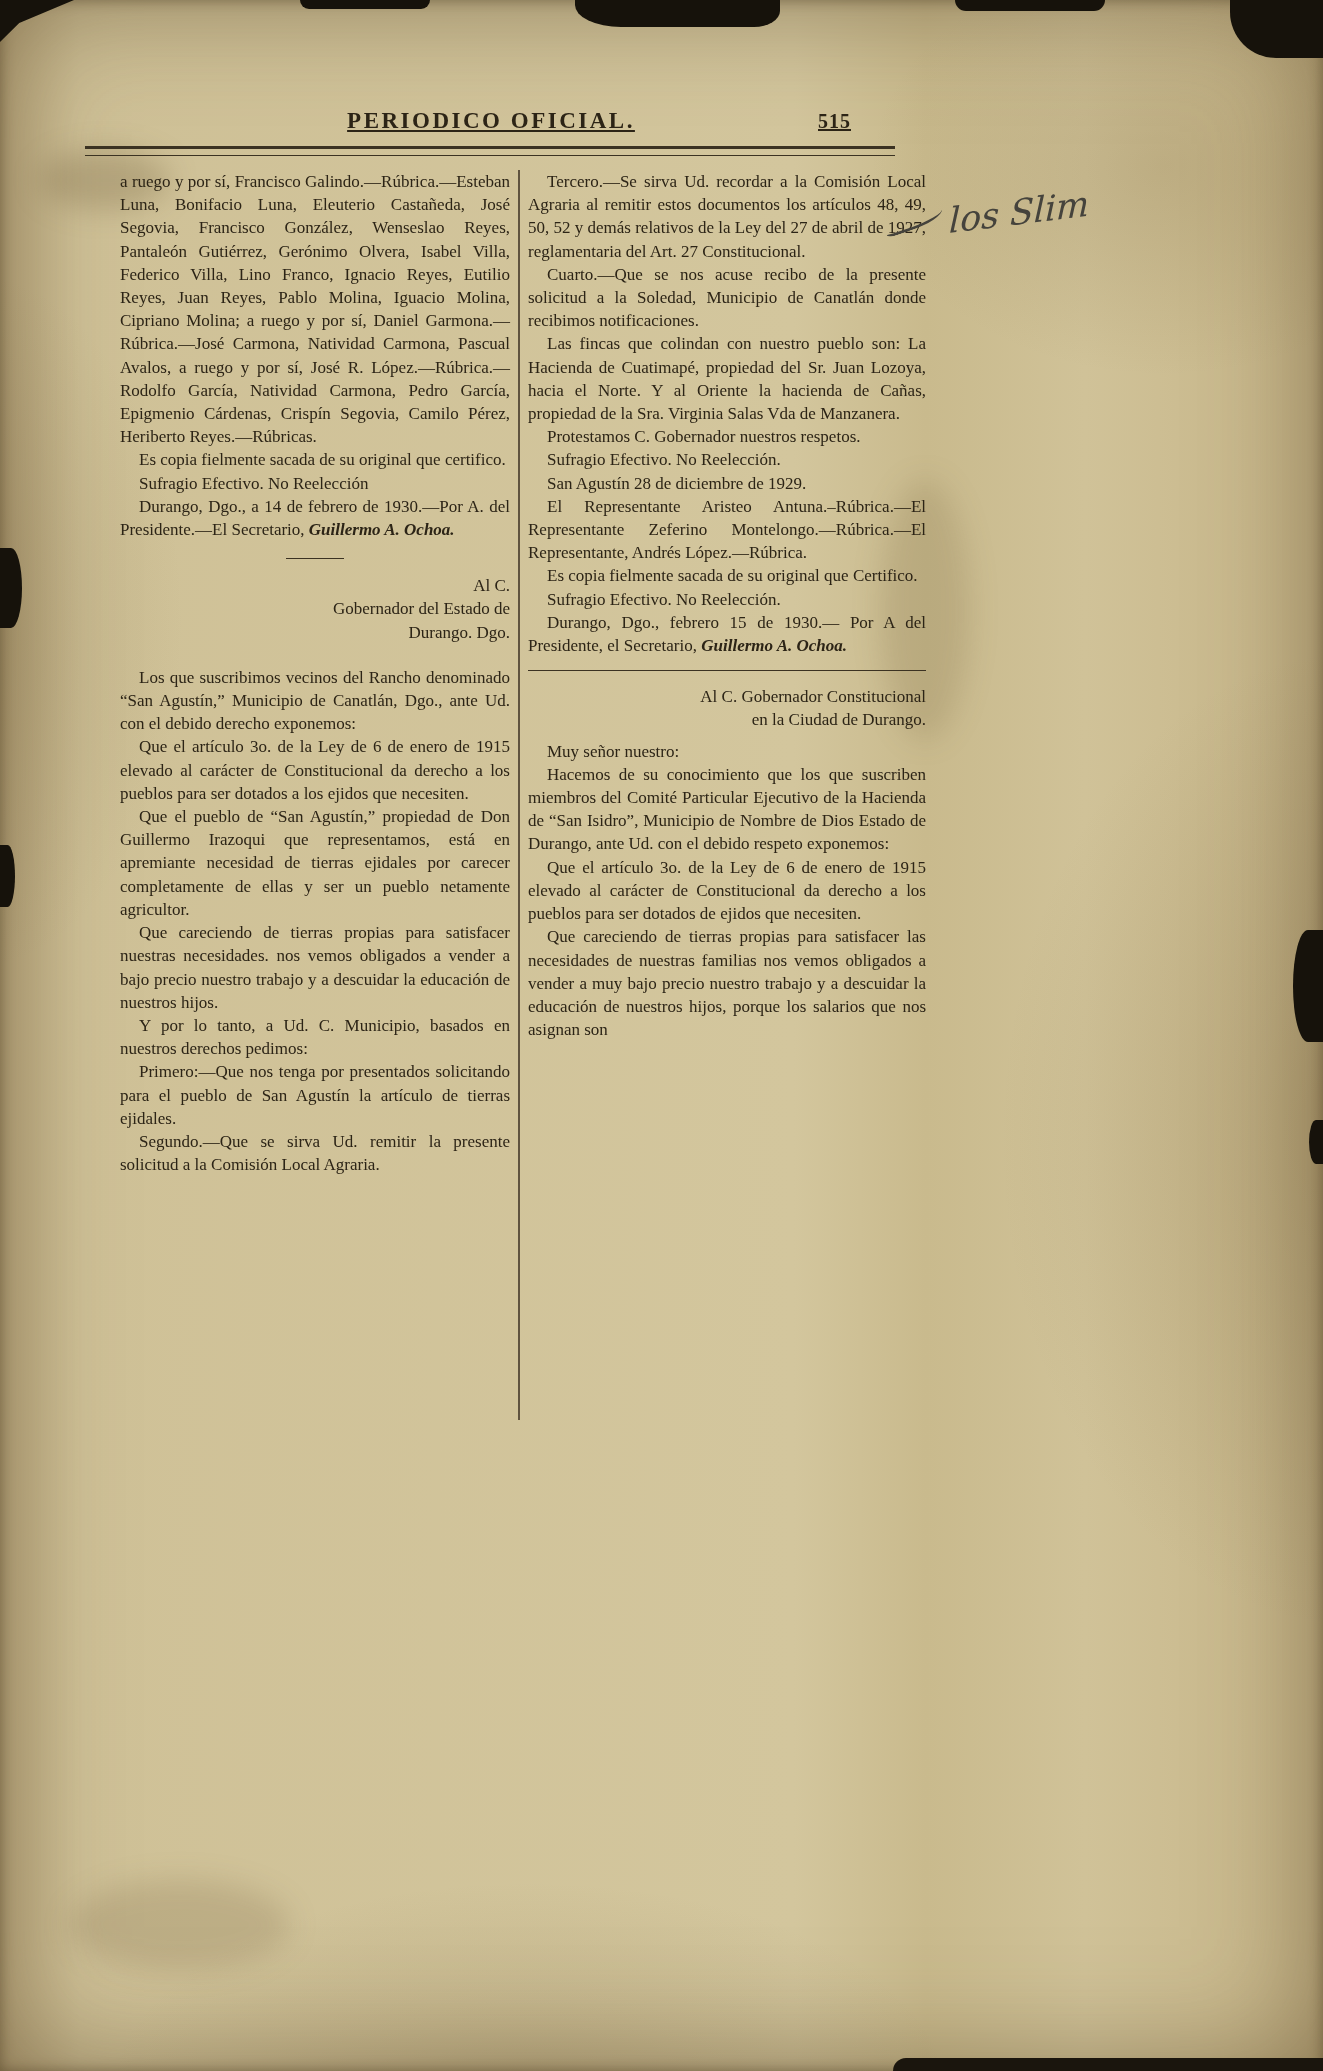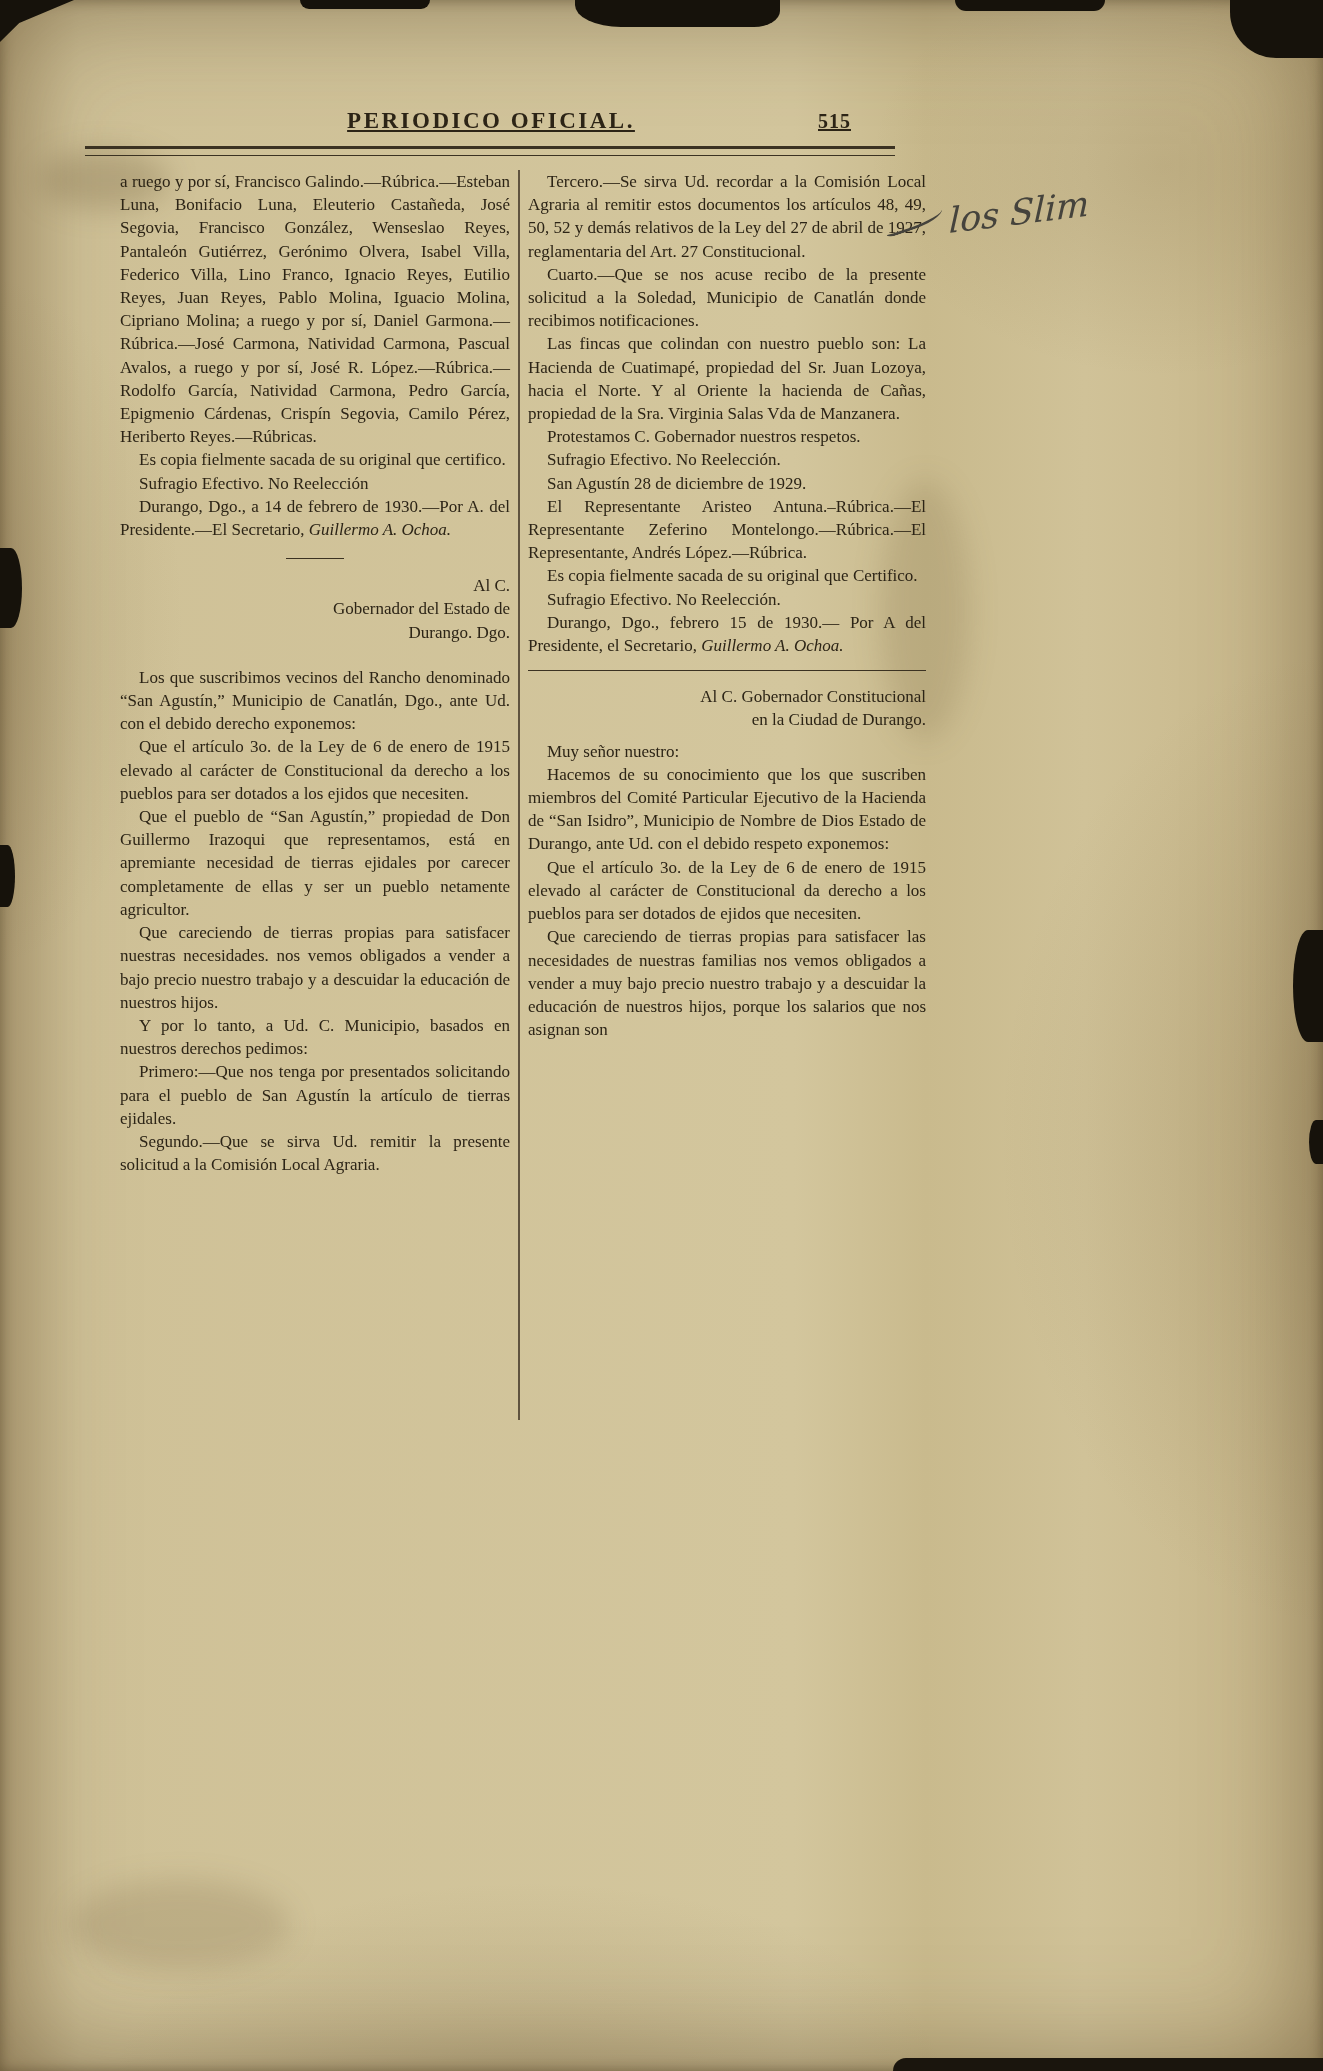--- a/index.html
+++ b/index.html
@@ -61,21 +61,21 @@
   .vline { position:absolute; left:8px; top:0; width:1.5px; height:1250px; background:rgba(56,46,32,.75); }
   .content p { margin:0; text-align:justify; }
   .p { text-indent:19px; }
   .sig { text-indent:0; }
   .mt8 { margin-top:9px; }
   .mt14 { margin-top:14px; }
   .addr { margin:2px 0 22px; }
   .addr div { text-align:right; }
   .dash-divider { width:58px; border-top:1.7px solid #3b3222; margin:17px auto 15px; }
   .col-rule { border-top:1.6px solid #3b3222; margin:13px 0 14px; }
-  em.name { font-style:italic; }
+  em.name { font-style:italic;font-weight:bold; }
 </style>
 </head>
 <body>
 
 <div class="page">
 
   <div class="tear tear-tl"></div>
   <div class="tear tear-tm"></div>
   <div class="tear tear-tm2"></div>
   <div class="tear tear-tm3"></div>

